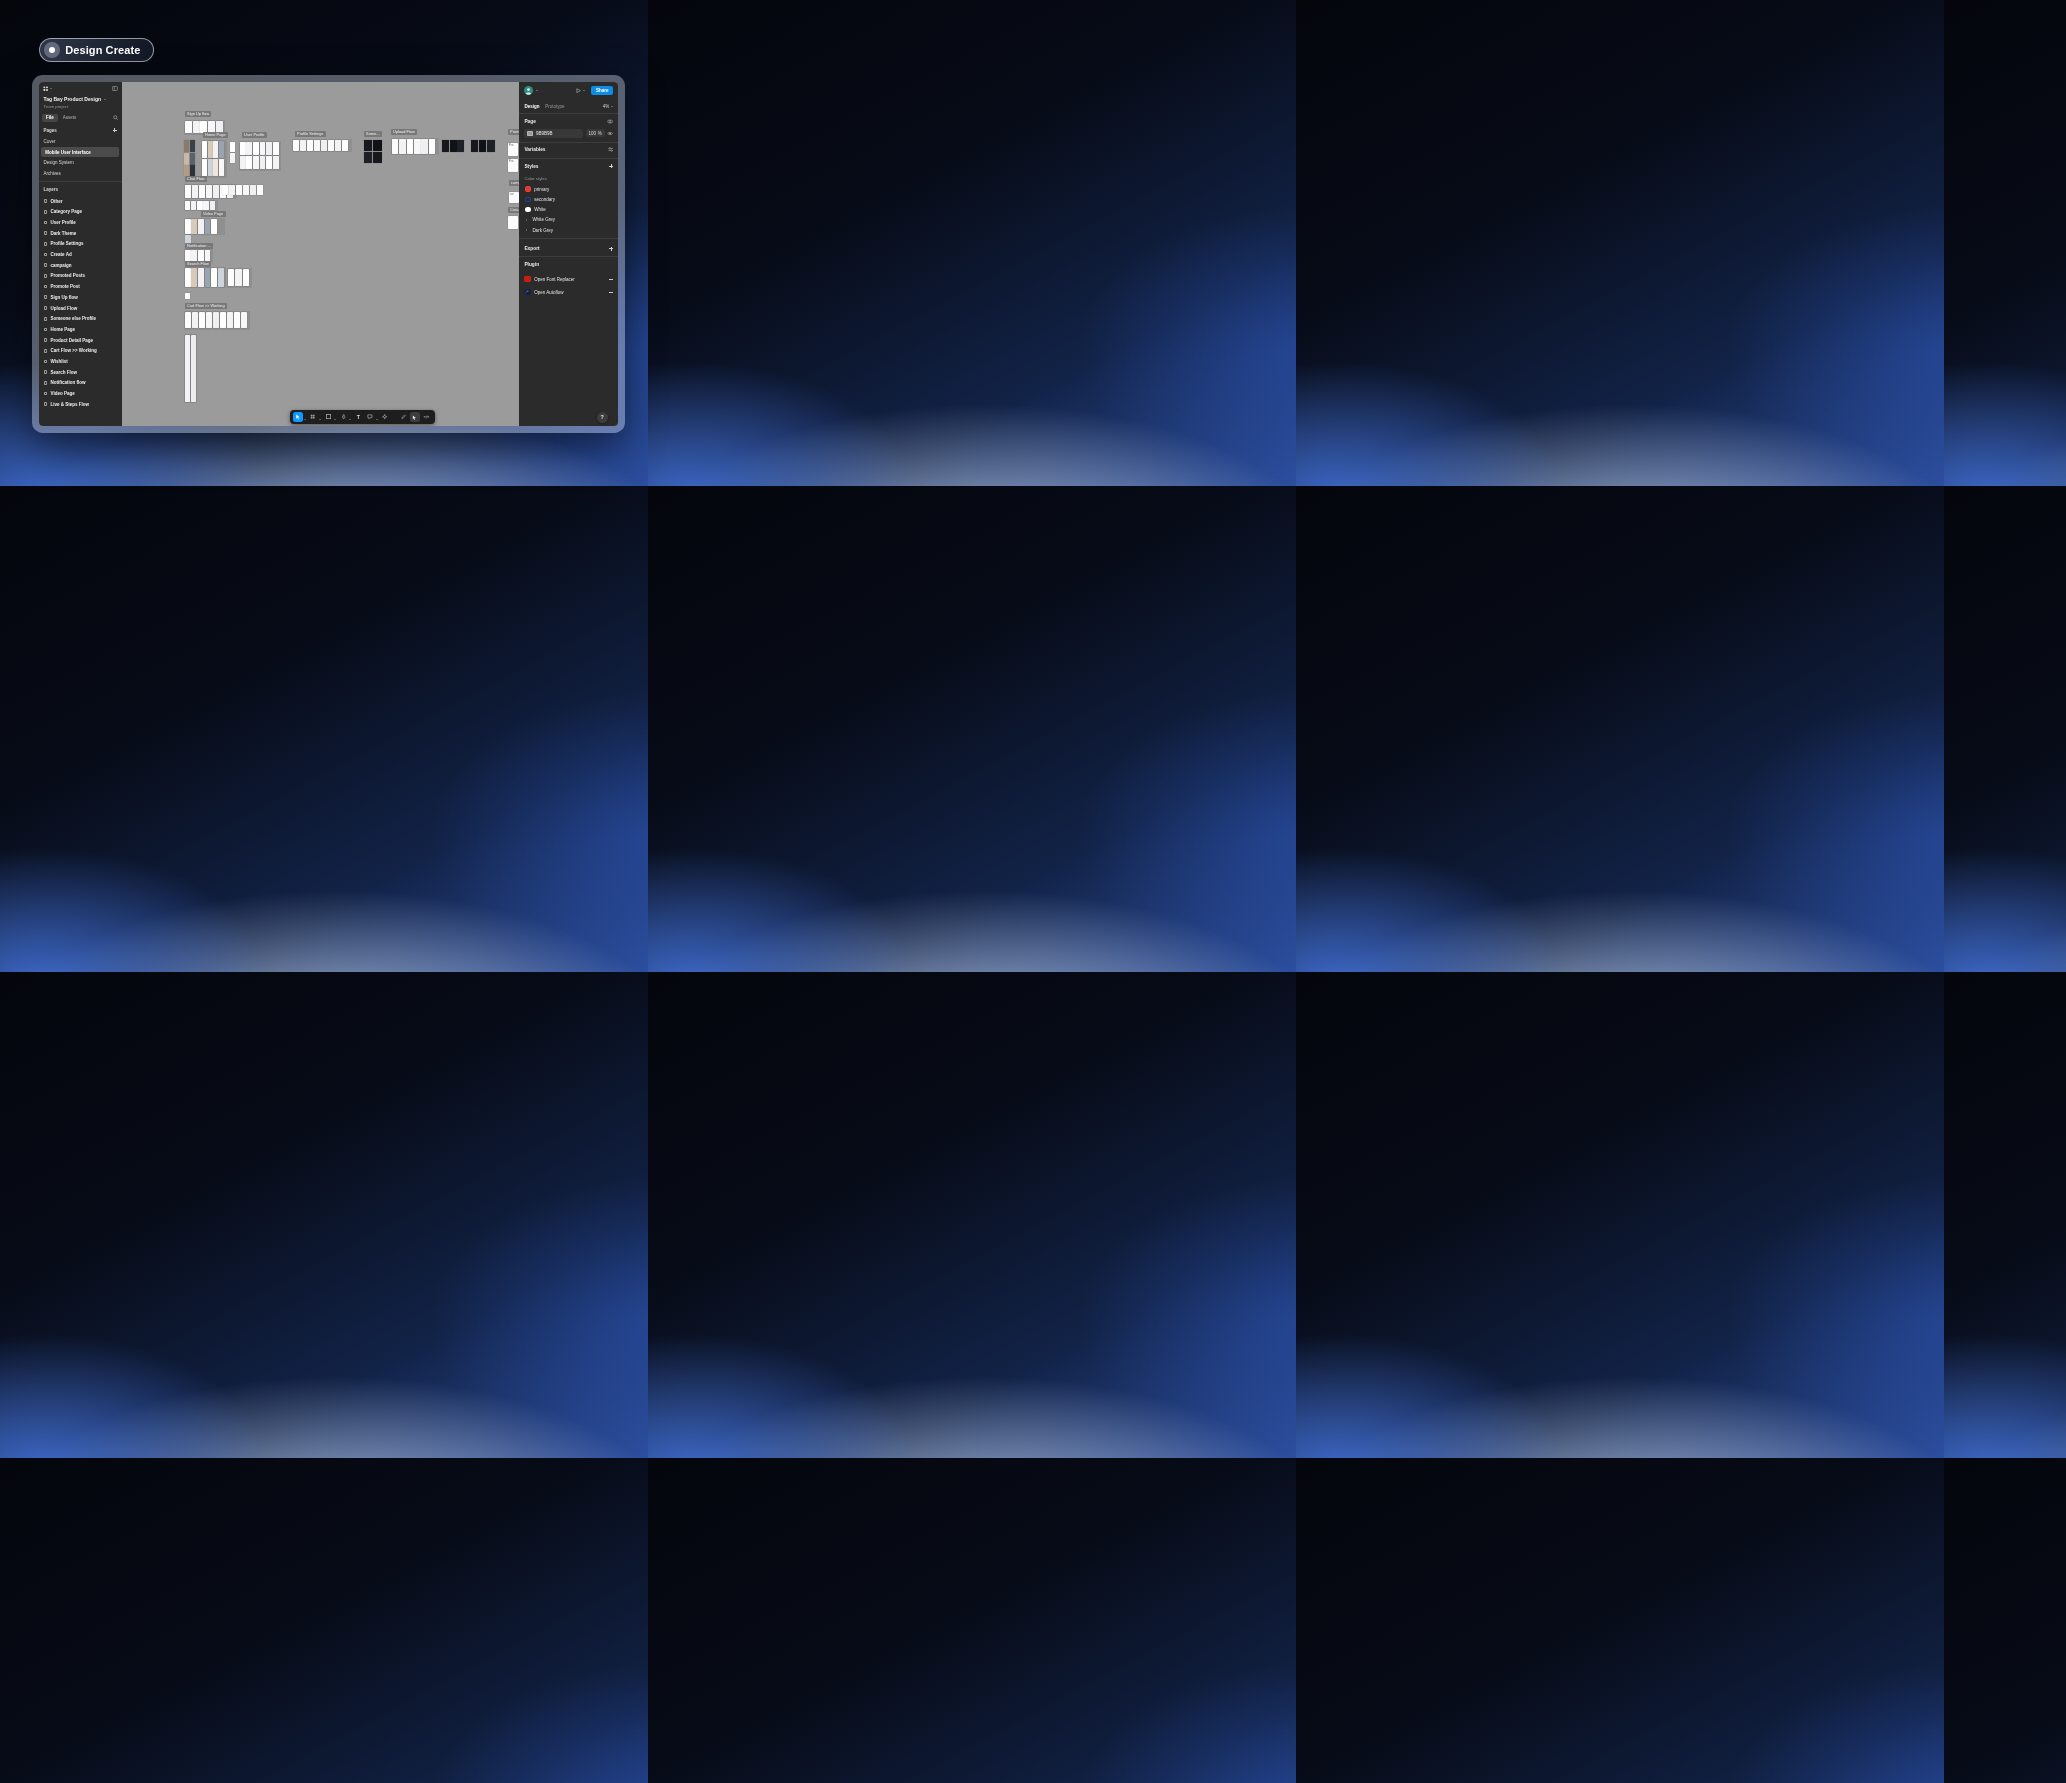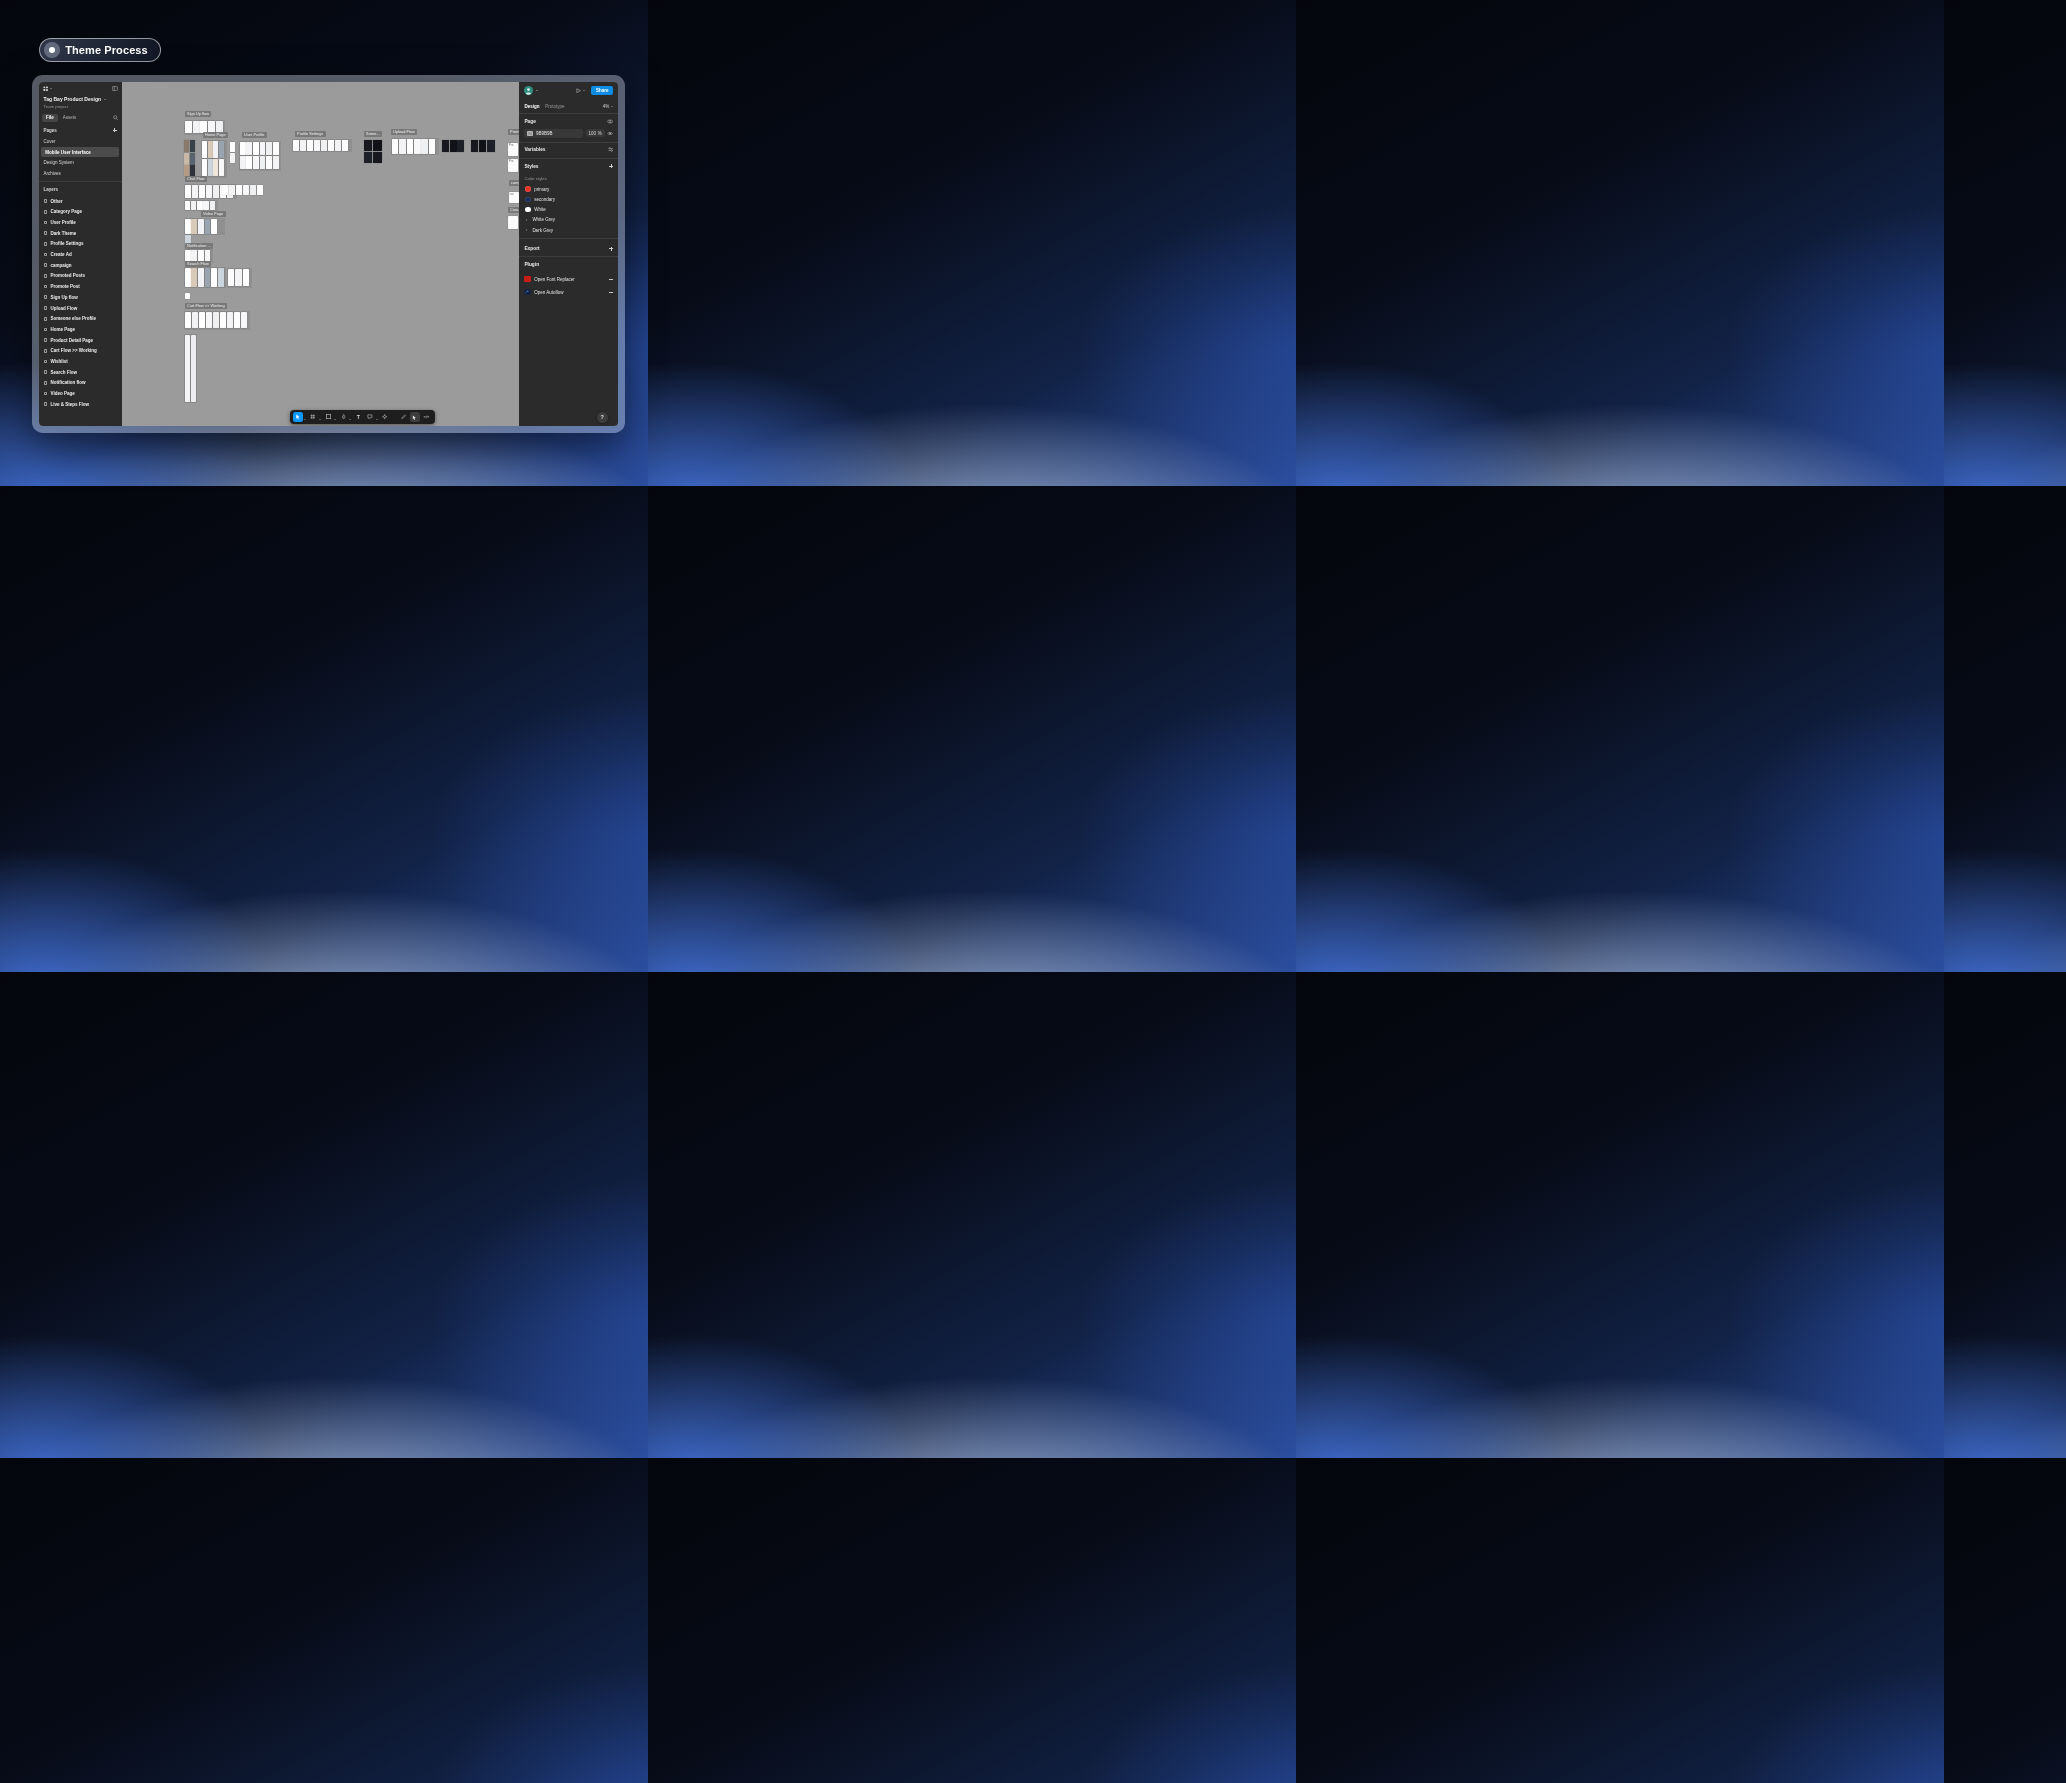--- a/index.html
+++ b/index.html
@@ -123,21 +123,21 @@
     align-items:center; justify-content:center; box-shadow:0 0.8px 2.5px rgba(0,0,0,0.35); }
   svg { display:block; }
 </style>
 </head>
 <body>
 
 <div class="badge">
   <span class="badge-dot-outer">
     <span class="badge-dot"></span>
   </span>
-  <span class="badge-label">Theme Process</span>
+  <span class="badge-label">Design Create</span>
 </div>
 
 <div class="window">
   <div class="app">
 
     <aside class="left">
       <div class="ls-top">
         <span>
           <svg width="5.4" height="5.4" viewBox="0 0 13 13">
               <rect x="1" y="1" width="4.6" height="4.6" rx="1.2" fill="#cfcfcf"></rect>

